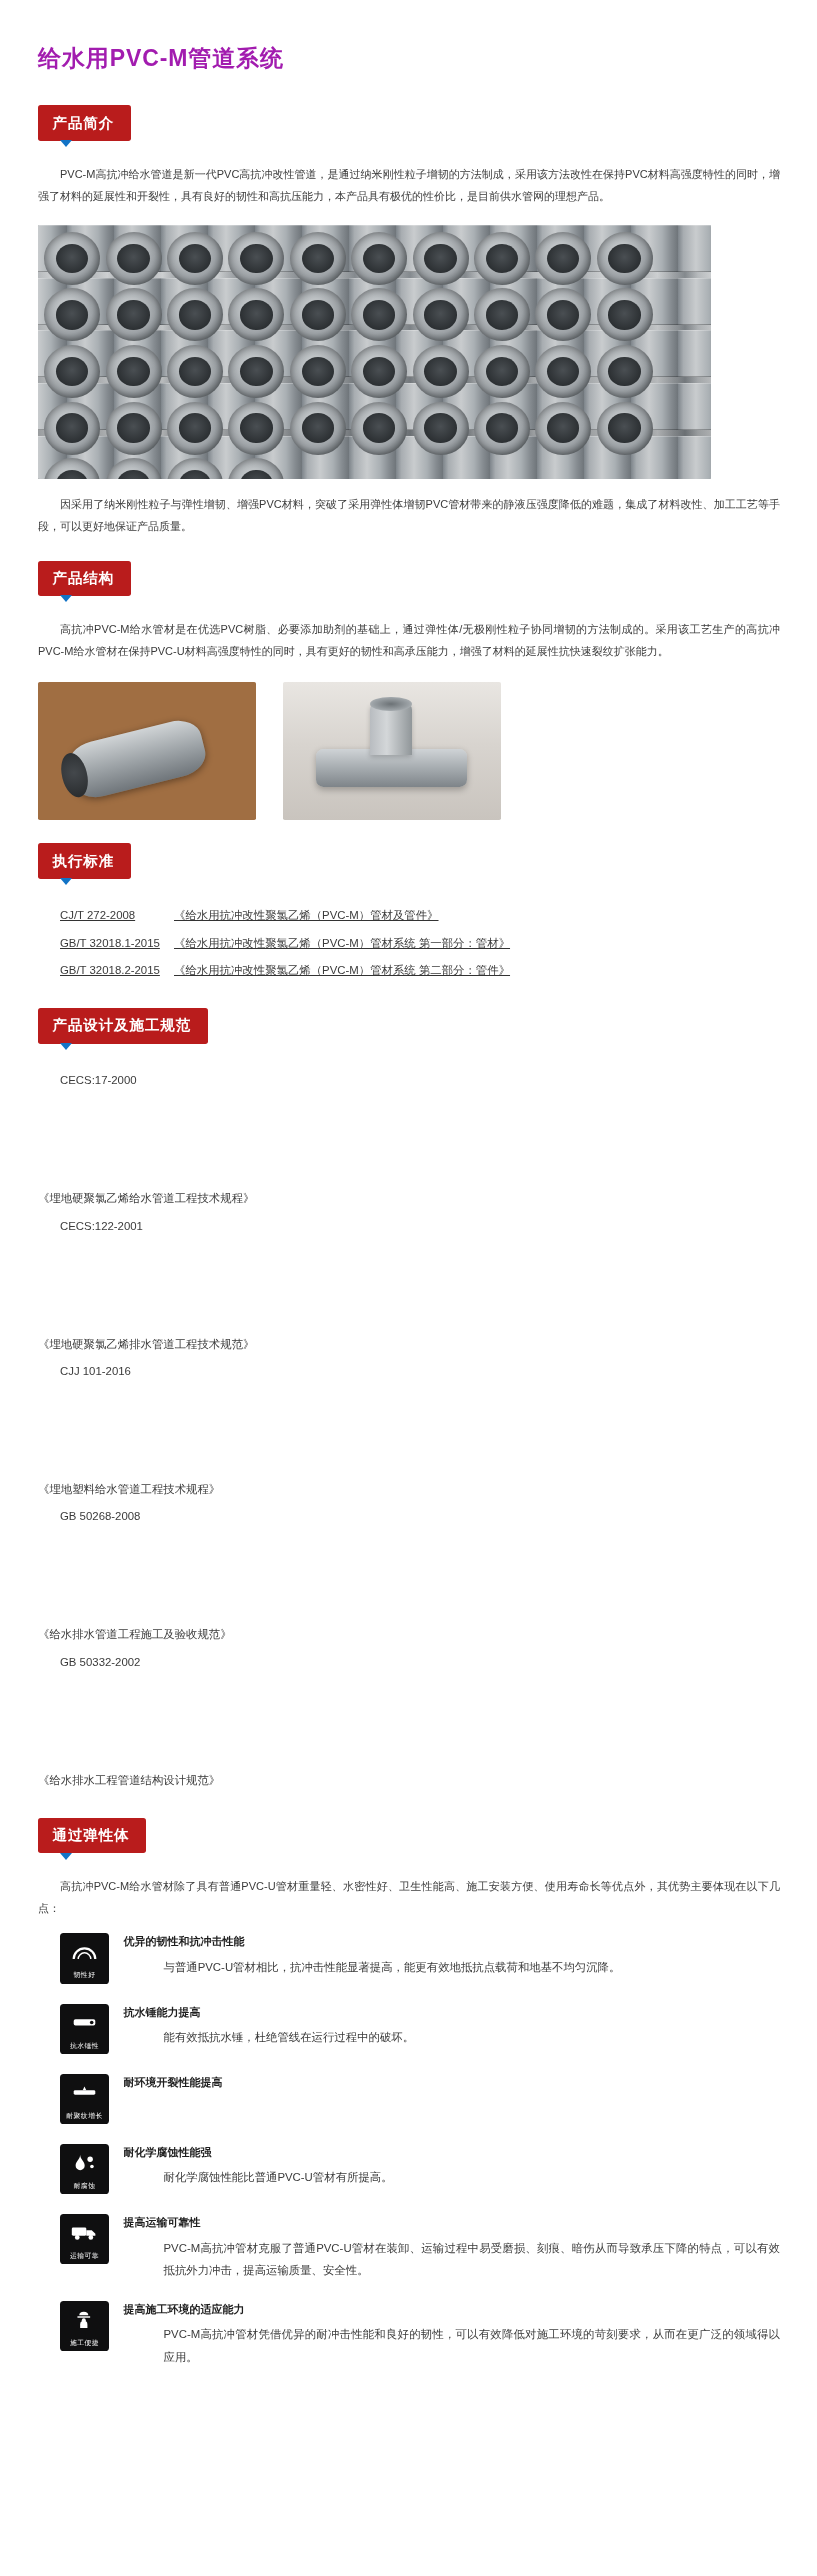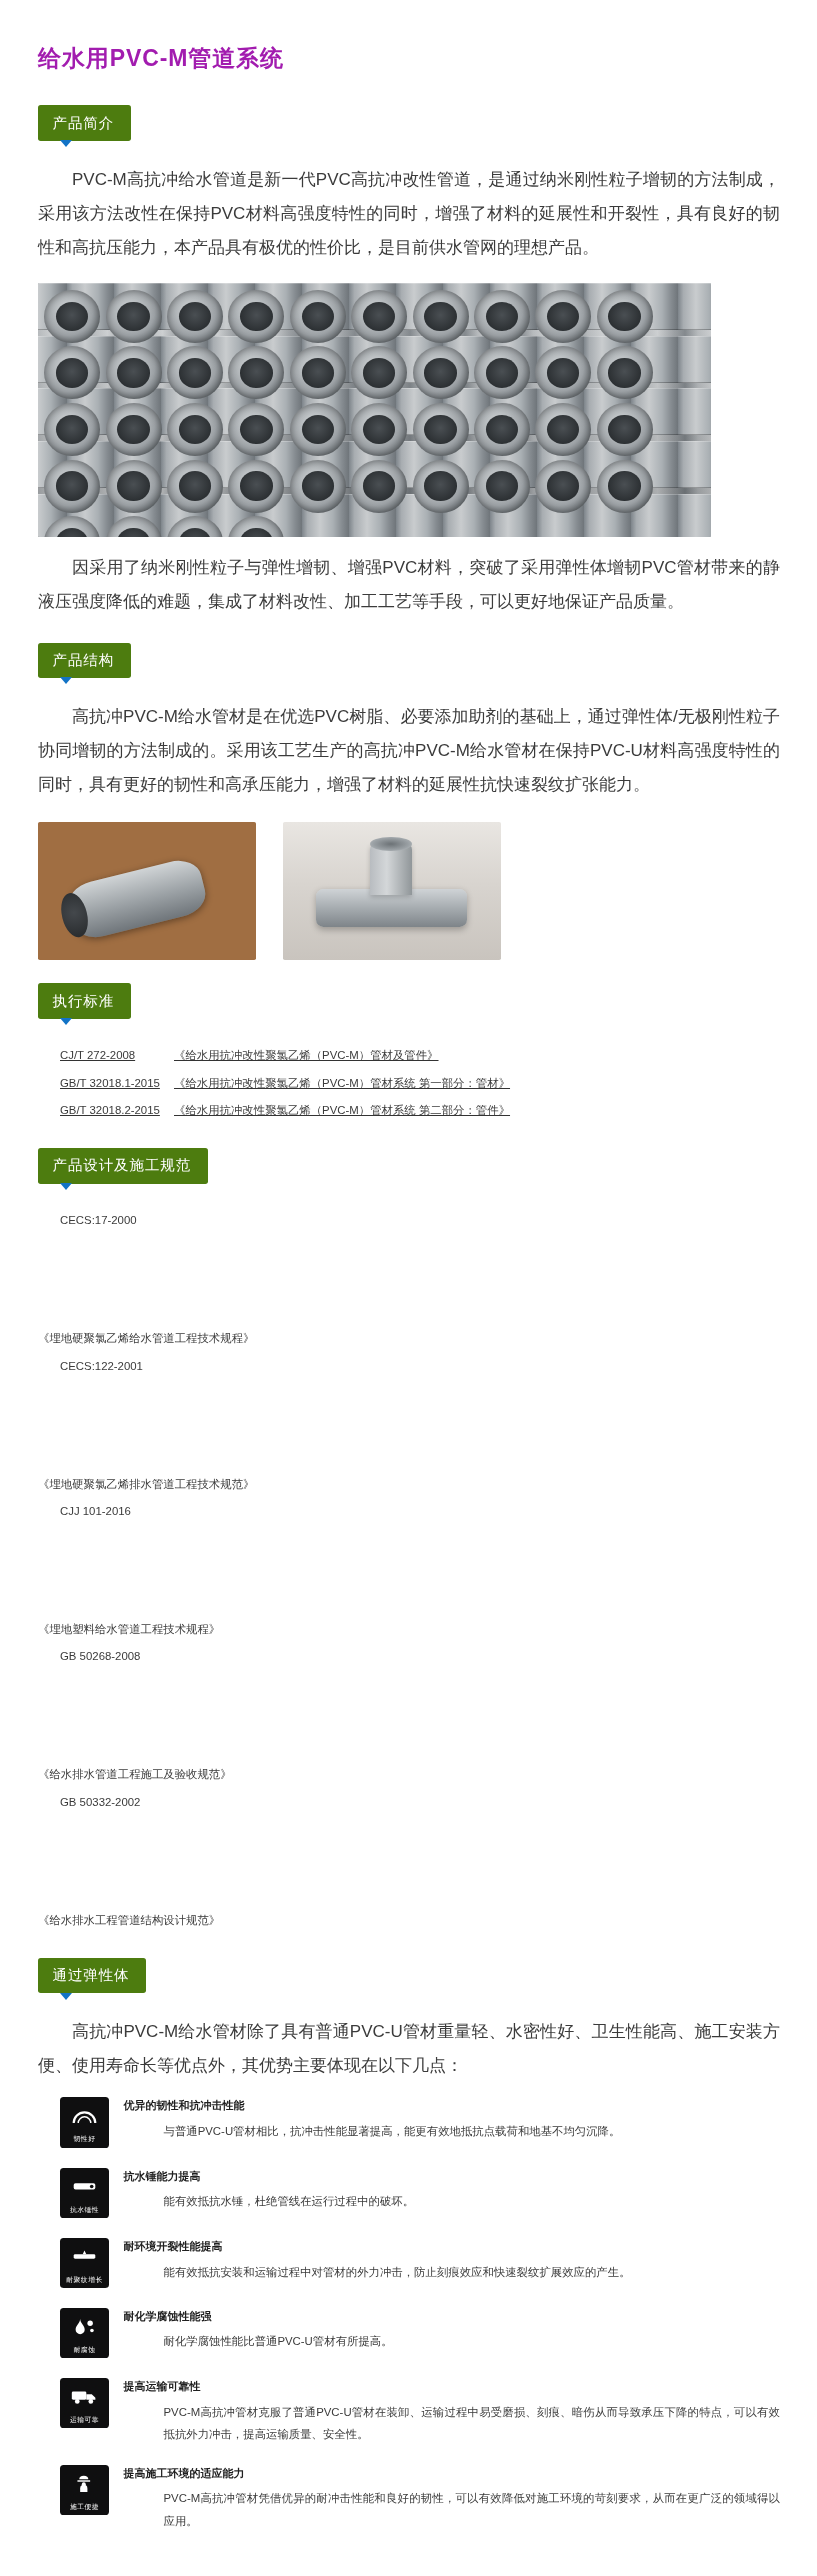--- a/index.html
+++ b/index.html
@@ -23,42 +23,42 @@
     font-size: 23px;
     font-weight: bold;
     color: #a21caf;
     letter-spacing: 0.9px;
     margin: 16.4px 0 31px 0;
   }
   
   .section-head {
     display: inline-block;
     position: relative;
-    background: #4d7c0f;
+    background: #b91c1c;
     color: #fff;
     font-size: 14.5px;
-    font-weight: normal;
+    font-weight: bold;
     padding: 8.2px 16.4px 8.2px 14.5px;
     border-radius: 2.7px;
     margin: 0 0 7.3px 0;
     letter-spacing: 0.9px;
   }
   .section-head::after {
     content: "";
     position: absolute;
     left: 22px;
     bottom: -6.4px;
     width: 0; height: 0;
     border-left: 6.4px solid transparent;
     border-right: 6.4px solid transparent;
     border-top: 7.3px solid #1273c6;
   }
   .sec-wrap { margin-bottom: 23.6px; }
   .para {
-    font-size: 17px;
+    font-size: 11px;
     line-height: 2.0;
     color: #3b3b3b;
     text-indent: 2em;
     margin: 14.5px 0 0 0;
     text-align: justify;
   }
 
   
   .photo-main {
     margin: 18px 0 0 0;
@@ -408,21 +408,20 @@
           <div class="feat-icon">
             <svg width="27" height="20" viewBox="0 0 30 22">
               <rect x="3" y="9" width="24" height="5" rx="1.5" fill="#fff"></rect>
               <path d="M13 9 l2 -4 l2 4" fill="#fff"></path>
             </svg>
           </div>
           <div class="feat-tag two">耐聚纹增长</div>
         </div>
         <div class="feat-body">
           <div class="feat-title">耐环境开裂性能提高</div>
-          <div class="feat-text">能有效抵抗安装和运输过程中对管材的外力冲击，防止刻痕效应和快速裂纹扩展效应的产生。</div>
         </div>
       </div>
 
       <div class="feat-item">
         <div class="feat-badge">
           <div class="feat-icon">
             <svg width="25.4" height="20" viewBox="0 0 28 22">
               <path d="M9 3 c0 5 -5 7 -5 12 a5 5 0 0 0 10 0 c0 -5 -5 -7 -5 -12 z" fill="#fff"></path>
               <circle cx="20" cy="8" r="3" fill="#fff"></circle>
               <circle cx="22" cy="16" r="2" fill="#fff"></circle>

